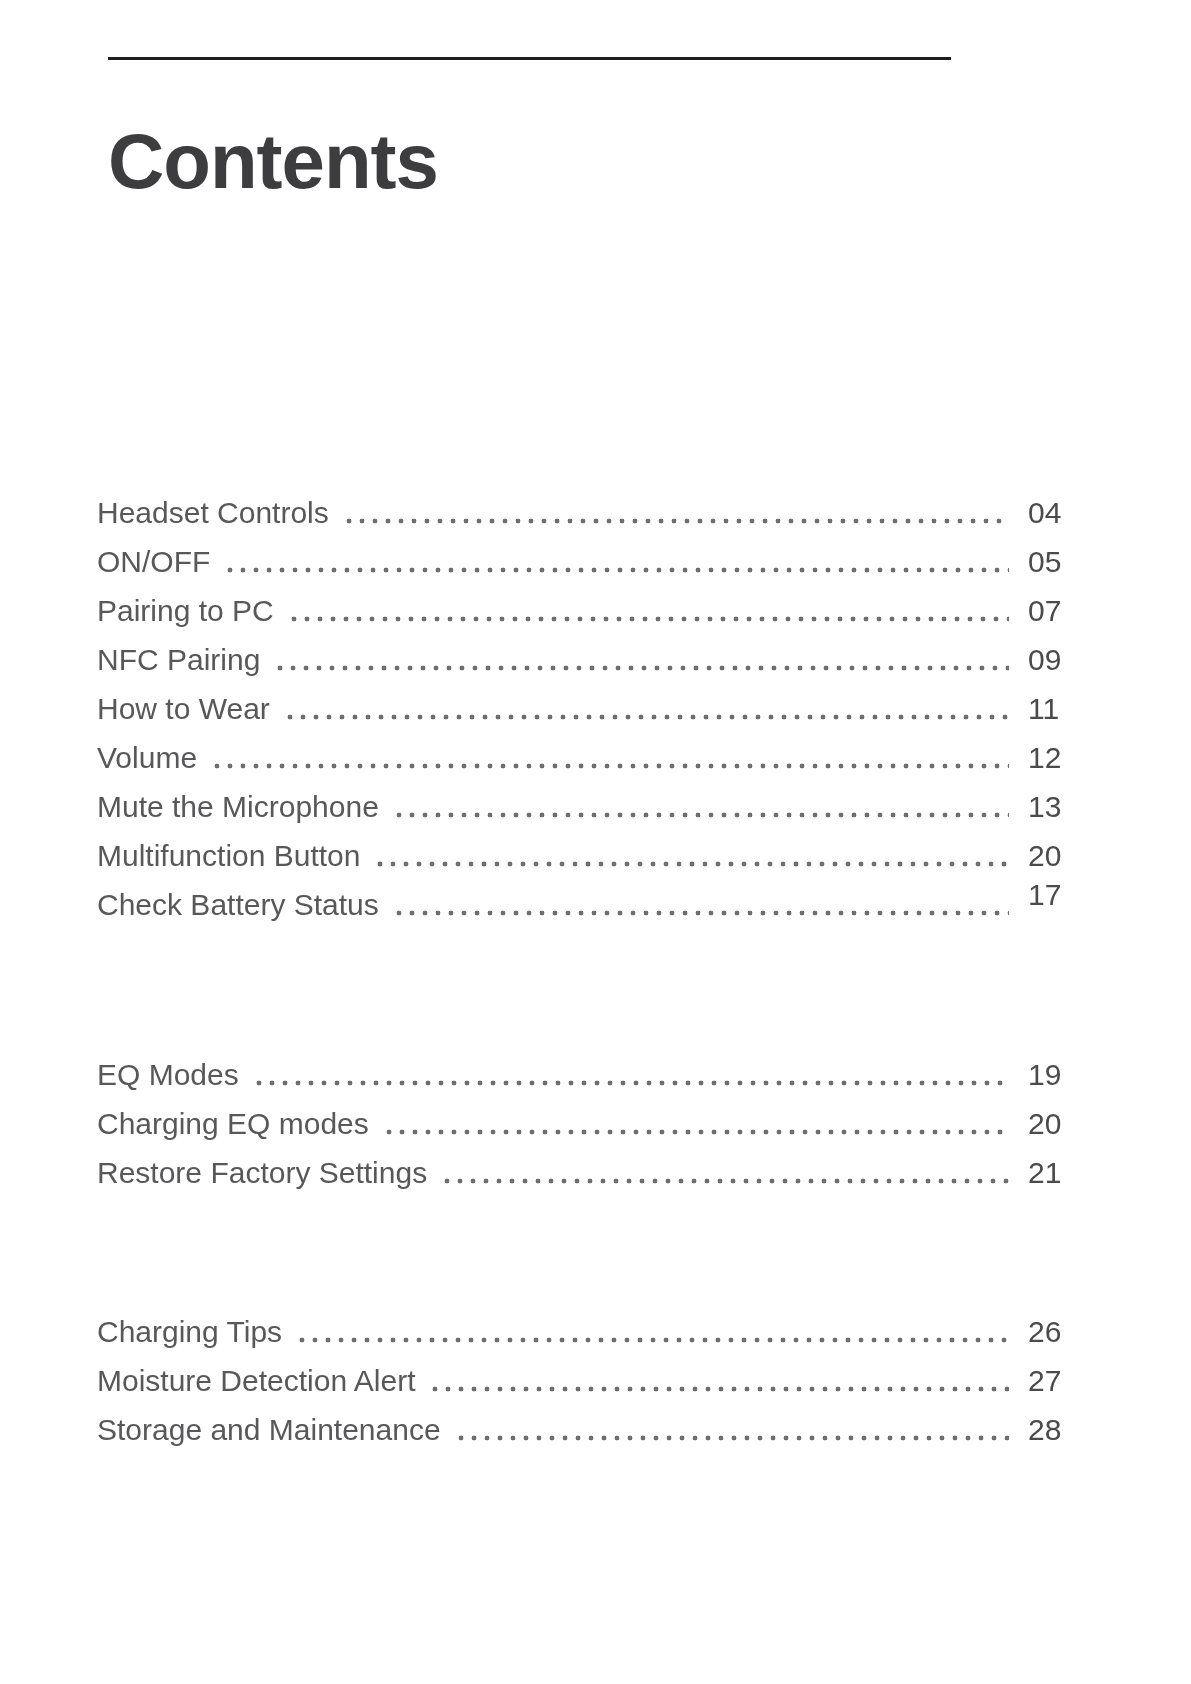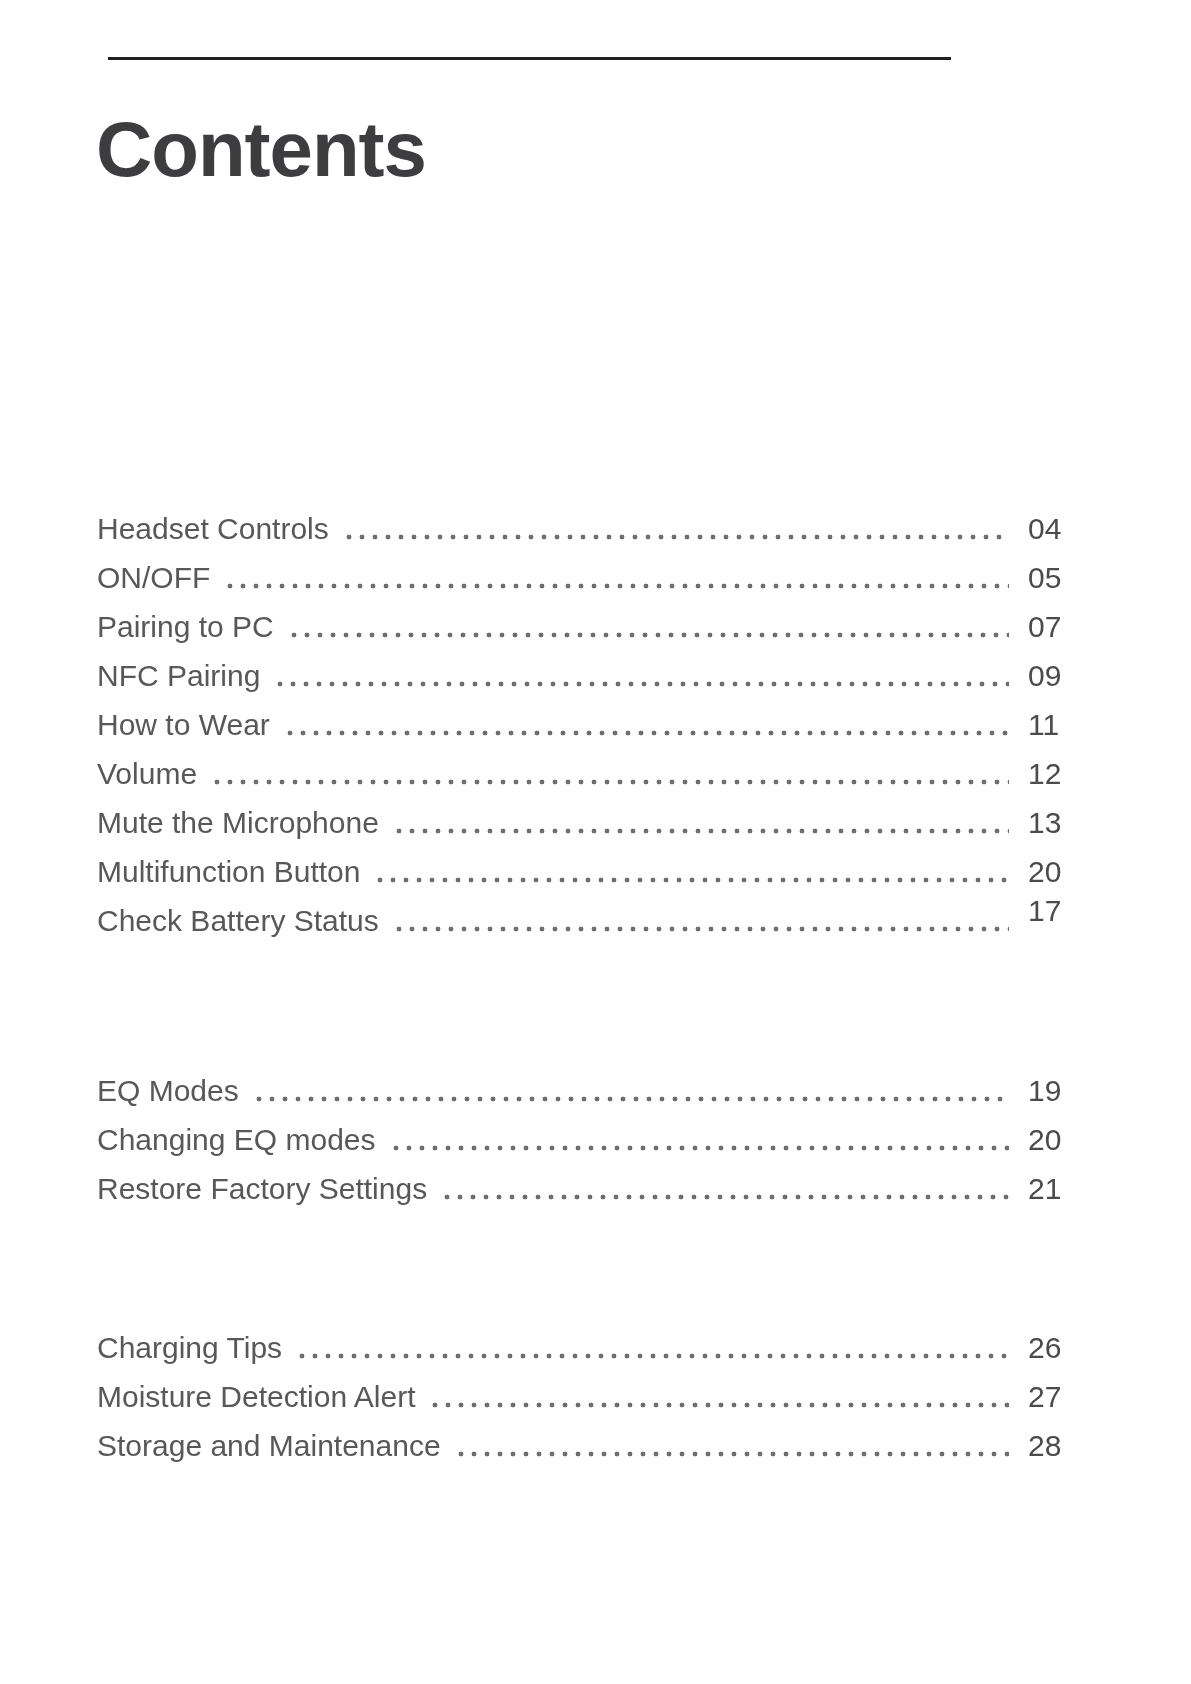--- a/index.html
+++ b/index.html
@@ -19,31 +19,31 @@
     left: 108px;
     top: 57px;
     width: 843px;
     height: 3px;
     background: #202022;
   }
   .page-title {
     position: absolute;
     left: 96px;
     top: 102px;
-    margin: 0;
+    margin: 12px;
     font-size: 78px;
     line-height: 1.22;
     font-weight: 700;
     letter-spacing: -1px;
     color: #3d3d3f;
   }
   .toc {
     position: absolute;
     left: 97px;
-    top: 504px;
+    top: 488px;
     width: 987px;
   }
   .toc-group { display: block; }
   .toc-group:nth-child(2) { margin-top: 121px; }
   .toc-group:nth-child(3) { margin-top: 110px; }
   .toc-row {
     display: flex;
     align-items: center;
     height: 49px;
   }
@@ -131,21 +131,21 @@
         <span class="toc-num">17</span>
       </div>
     </div>
     <div class="toc-group">
       <div class="toc-row">
         <span class="toc-label">EQ Modes</span>
         <span class="leader"></span>
         <span class="toc-num">19</span>
       </div>
       <div class="toc-row">
-        <span class="toc-label">Changing EQ modes</span>
+        <span class="toc-label">Charging EQ modes</span>
         <span class="leader"></span>
         <span class="toc-num">20</span>
       </div>
       <div class="toc-row">
         <span class="toc-label">Restore Factory Settings</span>
         <span class="leader"></span>
         <span class="toc-num">21</span>
       </div>
     </div>
     <div class="toc-group">

